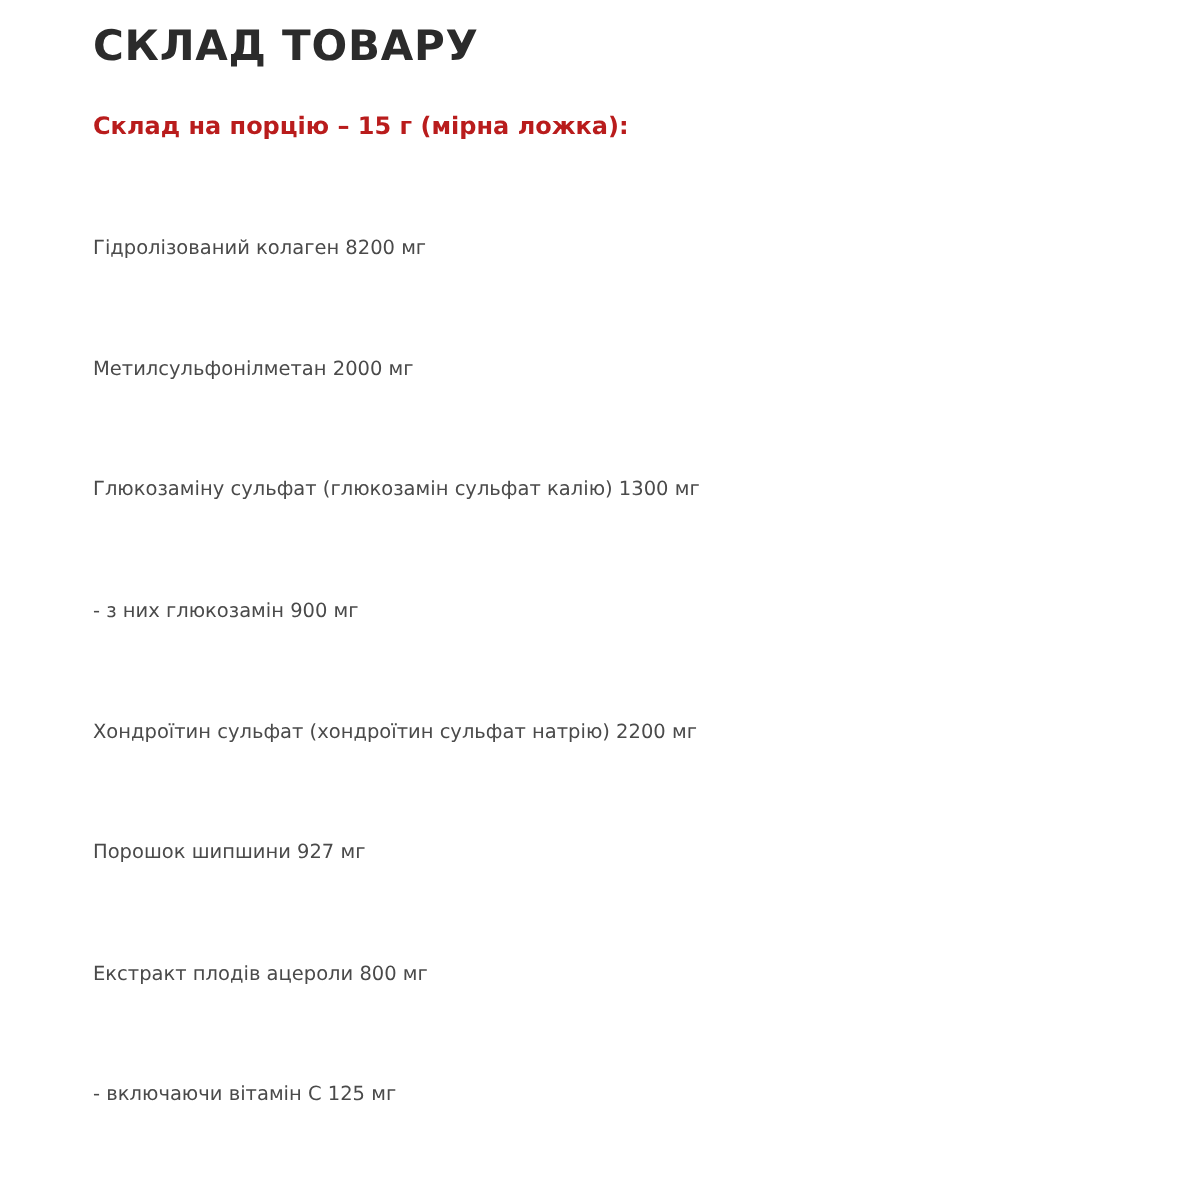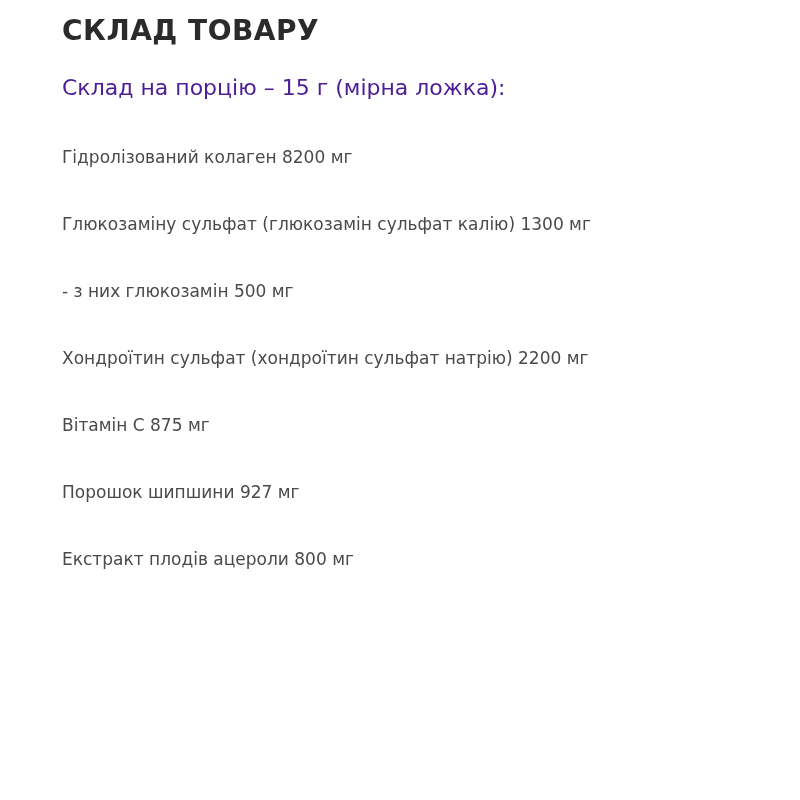--- a/index.html
+++ b/index.html
@@ -28,59 +28,60 @@
     font-size: 28px;
     font-weight: bold;
     letter-spacing: 0.5px;
     color: #2b2b2b;
     margin: 6px 0 0 0;
     line-height: 1.2;
   }
 
   .serving-line {
     font-family: "DejaVu Sans", sans-serif;
-    font-size: 22px;
-    font-weight: normal;
-    color: #4c1d95;
+    font-size: 16px;
+    font-weight: bold;
+    color: #b91c1c;
     margin: 26px 0 0 0;
     line-height: 1.3;
   }
 
   .ingredients {
     list-style: none;
     margin: 0;
     padding: 0;
   }
 
   .ingredient {
     font-family: "DejaVu Sans", sans-serif;
-    font-size: 17px;
+    font-size: 13px;
     font-weight: normal;
     color: #4a4a4a;
     line-height: 1.35;
-    margin-top: 44px;
+    margin-top: 63px;
     white-space: nowrap;
   }
 
   .ingredient.sub {
     color: #4a4a4a;
   }
 </style>
 </head>
 <body>
 
 <div class="page">
 
   <h1 class="section-title">СКЛАД ТОВАРУ</h1>
 
   <p class="serving-line">Склад на порцію – 15 г (мірна ложка):</p>
 
   <ul class="ingredients">
     <li class="ingredient">Гідролізований колаген 8200 мг</li>
+    <li class="ingredient">Метилсульфонілметан 2000 мг</li>
     <li class="ingredient">Глюкозаміну сульфат (глюкозамін сульфат калію) 1300 мг</li>
-    <li class="ingredient sub">- з них глюкозамін 500 мг</li>
+    <li class="ingredient sub">- з них глюкозамін 900 мг</li>
     <li class="ingredient">Хондроїтин сульфат (хондроїтин сульфат натрію) 2200 мг</li>
-    <li class="ingredient">Вітамін С 875 мг</li>
     <li class="ingredient">Порошок шипшини 927 мг</li>
     <li class="ingredient">Екстракт плодів ацероли 800 мг</li>
+    <li class="ingredient sub">- включаючи вітамін С 125 мг</li>
   </ul>
 
 </div>
 
 </body></html>

